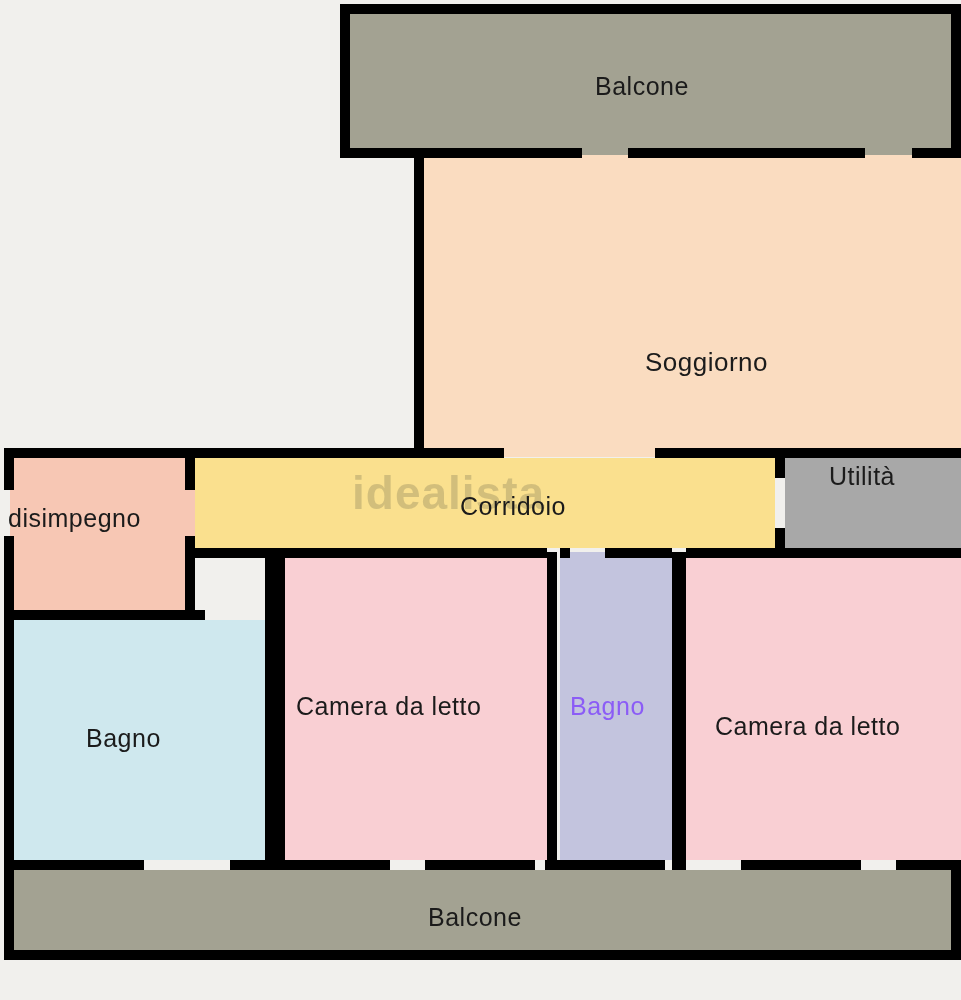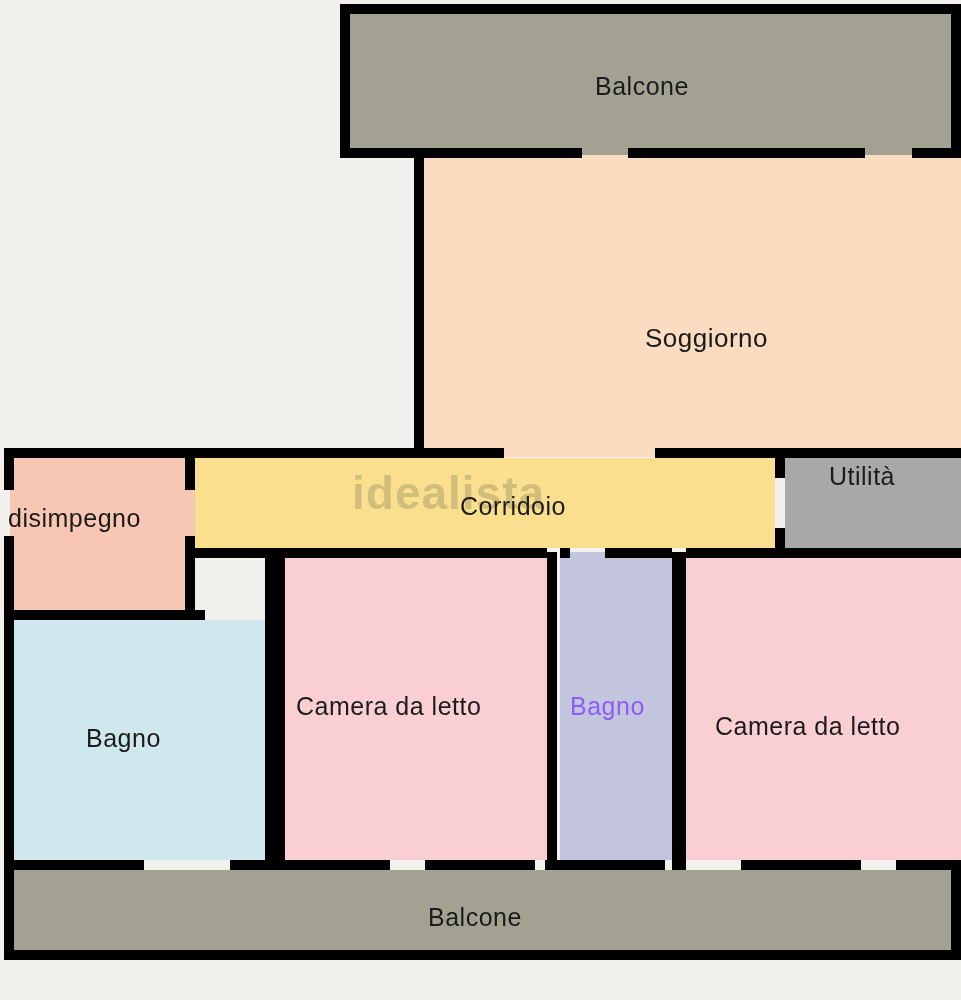--- a/index.html
+++ b/index.html
@@ -31,20 +31,21 @@
     position: absolute;
     color: #1b1b1b;
     font-family: "Liberation Sans", sans-serif;
     font-size: 25px;
     letter-spacing: 0.5px;
     white-space: nowrap;
     line-height: 1;
   }
   .label.big {
     font-size: 26px;
+    margin-top: 24px;
   }
   .watermark {
     position: absolute;
     font-family: "Liberation Sans", sans-serif;
     font-size: 46px;
     font-weight: 700;
     letter-spacing: 1px;
     color: rgba(120, 112, 78, 0.30);
     white-space: nowrap;
     line-height: 1;

